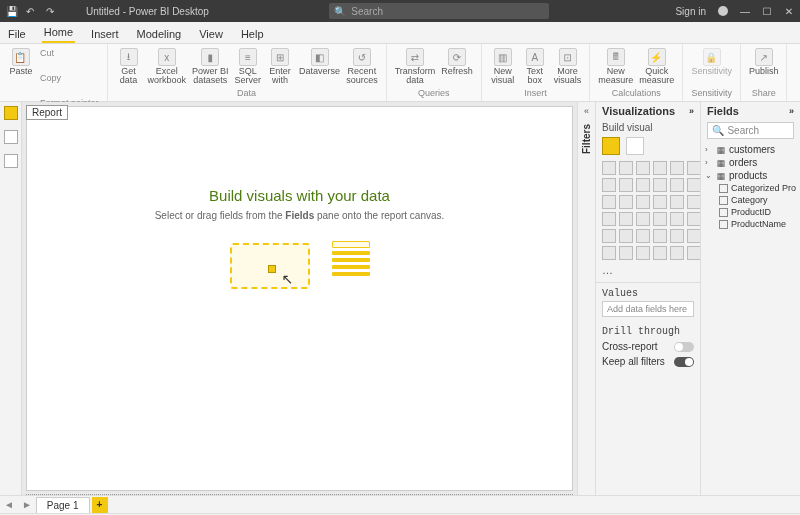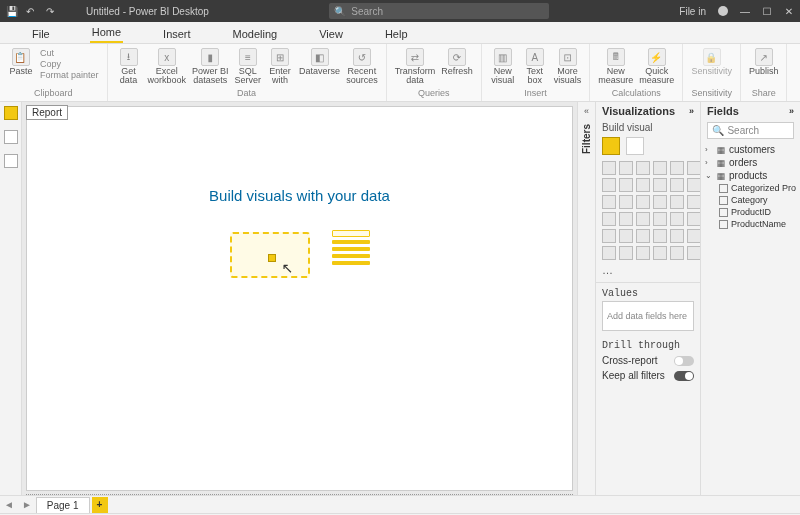--- a/index.html
+++ b/index.html
@@ -7,41 +7,41 @@
 .titlebar { height: 22px; background: #3a3a3a; color: #ccc; display: flex; align-items: center; padding: 0 6px; font-size: 10px; }
 .titlebar .tb-left { display: flex; gap: 10px; align-items: center; }
 .titlebar .tb-icon { width: 10px; height: 10px; display: inline-block; }
 .titlebar .title { margin-left: 30px; }
 .titlebar .search { margin-left: 120px; background: #555; border-radius: 2px; padding: 1px 6px; width: 220px; height: 16px; display: flex; align-items: center; gap: 4px; color: #aaa; }
 .titlebar .tb-right { margin-left: auto; display: flex; align-items: center; gap: 12px; }
 .titlebar .avatar { width: 10px; height: 10px; border-radius: 50%; background: #ccc; }
 .titlebar .winbtn { width: 10px; text-align: center; }
 
 .menutabs { height: 22px; background: #f3f3f3; border-bottom: 1px solid #ddd; display: flex; align-items: flex-end; padding-left: 6px; gap: 14px; font-size: 11px; }
-.menutabs .tab { padding: 3px 2px; cursor: pointer; margin-left: 24px; }
+.menutabs .tab { padding: 3px 2px; cursor: pointer; }
 .menutabs .tab.active { border-bottom: 2px solid #f2c811; font-weight: 400; }
 
 .ribbon { height: 58px; background: #f9f9f9; border-bottom: 1px solid #ddd; display: flex; font-size: 9px; }
 .rgroup { border-right: 1px solid #e5e5e5; padding: 2px 6px; display: flex; flex-direction: column; justify-content: space-between; }
 .rgroup .buttons { display: flex; gap: 2px; }
 .rgroup .lbl { text-align: center; color: #888; font-size: 9px; padding-bottom: 1px;}
 .rbtn { display: flex; flex-direction: column; align-items: center; justify-content: flex-start; padding: 2px 2px; min-width: 30px; cursor: pointer; }
 .rbtn .ric { width: 18px; height: 18px; background: #eee; border: 1px solid #ccc; border-radius: 2px; margin-bottom: 1px; display:flex; align-items:center; justify-content:center; font-size:10px; color:#888;}
 .rbtn .rtxt { font-size: 9px; line-height: 1; text-align: center; color: #555; white-space: pre; }
-.clip-small { display:flex; flex-direction:column; gap:1px; font-size:9px; color:#888; padding:2px;}
+.clip-small { display:flex; flex-direction:column; gap:15px; font-size:9px; color:#888; padding:2px;}
 
 .main { display: flex; height: 393px; }
 .leftbar { width: 22px; background: #f3f3f3; border-right: 1px solid #ddd; display: flex; flex-direction: column; align-items: center; padding-top: 4px; gap: 10px; }
 .leftbar .vbtn { width: 14px; height: 14px; border: 1px solid #aaa; background: #fff; cursor: pointer; }
 .leftbar .vbtn.active { background: #f2c811; border-color: #b89500;}
 
 .canvas-wrap { flex: 1; position: relative; background: #e9e9e9; }
 .report-tag { position: absolute; top: 3px; left: 4px; background: #fff; border: 1px solid #999; padding: 1px 5px; font-size: 10px; }
 .canvas { position: absolute; top: 4px; left: 4px; right: 4px; bottom: 4px; background: #fff; border: 1px solid #ccc; display: flex; flex-direction: column; align-items: center; padding-top: 80px; }
-.canvas h2 { font-size: 15px; font-weight: 400; color: #0369a1; margin-bottom: 6px;}
+.canvas h2 { font-size: 15px; font-weight: 400; color: #4d7c0f; margin-bottom: 6px;}
 .canvas p { font-size: 10px; color: #666; }
 .canvas p b { font-weight: 600; }
 .placeholder-art { margin-top: 18px; width: 140px; height: 56px; position: relative;}
 .ph-box { position:absolute; left:0; top:4px; width:80px; height:46px; border: 2px dashed #f2c811; background: #fffbe6; border-radius:3px;}
 .ph-dot { position:absolute; left:38px; top:26px; width:8px; height:8px; background:#f2c811; border:1px solid #b89500;}
 .ph-cursor { position:absolute; left:52px; top:32px; font-size:14px; color:#333;}
 .ph-list { position:absolute; right:0; top:2px; width:38px; display:flex; flex-direction:column; gap:3px;}
 .ph-list div { height:4px; background:#f2c811; border-radius:1px; }
 .ph-list div:first-child { height:7px; background:#fffbe6; border:1px solid #f2c811; }
 .dotted-line { position:absolute; bottom: 0; left: 4px; right: 4px; border-top:1px dotted #999;}
@@ -56,21 +56,21 @@
 
 .vis-panel { width: 105px; }
 .vis-sub { padding: 2px 6px; font-size: 10px; color: #555;}
 .vis-mode { display:flex; gap:6px; padding: 2px 6px 6px; }
 .vis-mode .mbtn { width:18px; height:18px; border:1px solid #ccc; background:#fff; cursor:pointer;}
 .vis-mode .mbtn.active { background:#f2c811; border-color:#b89500;}
 .vis-grid { display: grid; grid-template-columns: repeat(6, 14px); gap: 3px; padding: 0 6px 4px; }
 .vis-grid .vg { width: 14px; height: 14px; background: #e8e8e8; border: 1px solid #bbb; cursor: pointer; }
 .vis-more { padding: 0 6px 6px; font-size:11px; color:#555; border-bottom:1px solid #ddd;}
 .section-title { padding: 5px 6px 2px; font-size: 10px; color: #444; font-family: Liberation Mono, monospace; }
-.placeholder-input { margin: 0 6px 4px; background: #fff; border: 1px solid #ccc; font-size: 9px; color: #888; padding: 9px 4px; }
+.placeholder-input { margin: 0 6px 4px; background: #fff; border: 1px solid #ccc; font-size: 9px; color: #888; padding: 2px 4px; }
 .toggle-row { display:flex; justify-content:space-between; align-items:center; padding: 2px 6px; font-size:10px; }
 .toggle { width: 20px; height: 10px; border-radius: 5px; background: #ccc; position:relative;}
 .toggle.on { background: #555;}
 .toggle::after { content:''; position:absolute; width:8px; height:8px; background:#fff; border-radius:50%; top:1px; left:1px;}
 .toggle.on::after { left:11px;}
 
 .fields-panel { width: 100px; }
 .search-box { margin: 2px 6px 4px; background: #fff; border: 1px solid #ccc; padding: 2px 4px; display:flex; gap:3px; align-items:center; font-size:10px; color:#888;}
 .tree { padding: 0 4px; font-size: 10px; }
 .tree-item { display:flex; align-items:center; gap:3px; padding:1px 0; cursor:pointer; color:#333;}
@@ -94,21 +94,21 @@
     <span class="tb-icon">💾</span>
     <span class="tb-icon">↶</span>
     <span class="tb-icon">↷</span>
   </div>
   <span class="title">Untitled - Power BI Desktop</span>
   <div class="search">
     <span>🔍</span>
     <span>Search</span>
   </div>
   <div class="tb-right">
-    <span>File in</span>
+    <span>Sign in</span>
     <span class="avatar"></span>
     <span class="winbtn">—</span>
     <span class="winbtn">☐</span>
     <span class="winbtn">✕</span>
   </div>
 </div>
 
 <div class="menutabs">
   <span class="tab">File</span>
   <span class="tab active">Home</span>
@@ -244,20 +244,23 @@
 <div class="main">
   <div class="leftbar">
     <div class="vbtn active"></div>
     <div class="vbtn"></div>
     <div class="vbtn"></div>
   </div>
 
   <div class="canvas-wrap">
     <div class="canvas">
       <h2>Build visuals with your data</h2>
+      <p>
+        <span>Select or drag fields from the </span><b>Fields</b><span> pane onto the report canvas.</span>
+      </p>
       <div class="placeholder-art">
         <div class="ph-box"></div>
           <div class="ph-dot"></div>
           <div class="ph-cursor">↖</div>
         <div class="ph-list">
             <div></div>
             <div></div>
             <div></div>
             <div></div>
             <div></div>

